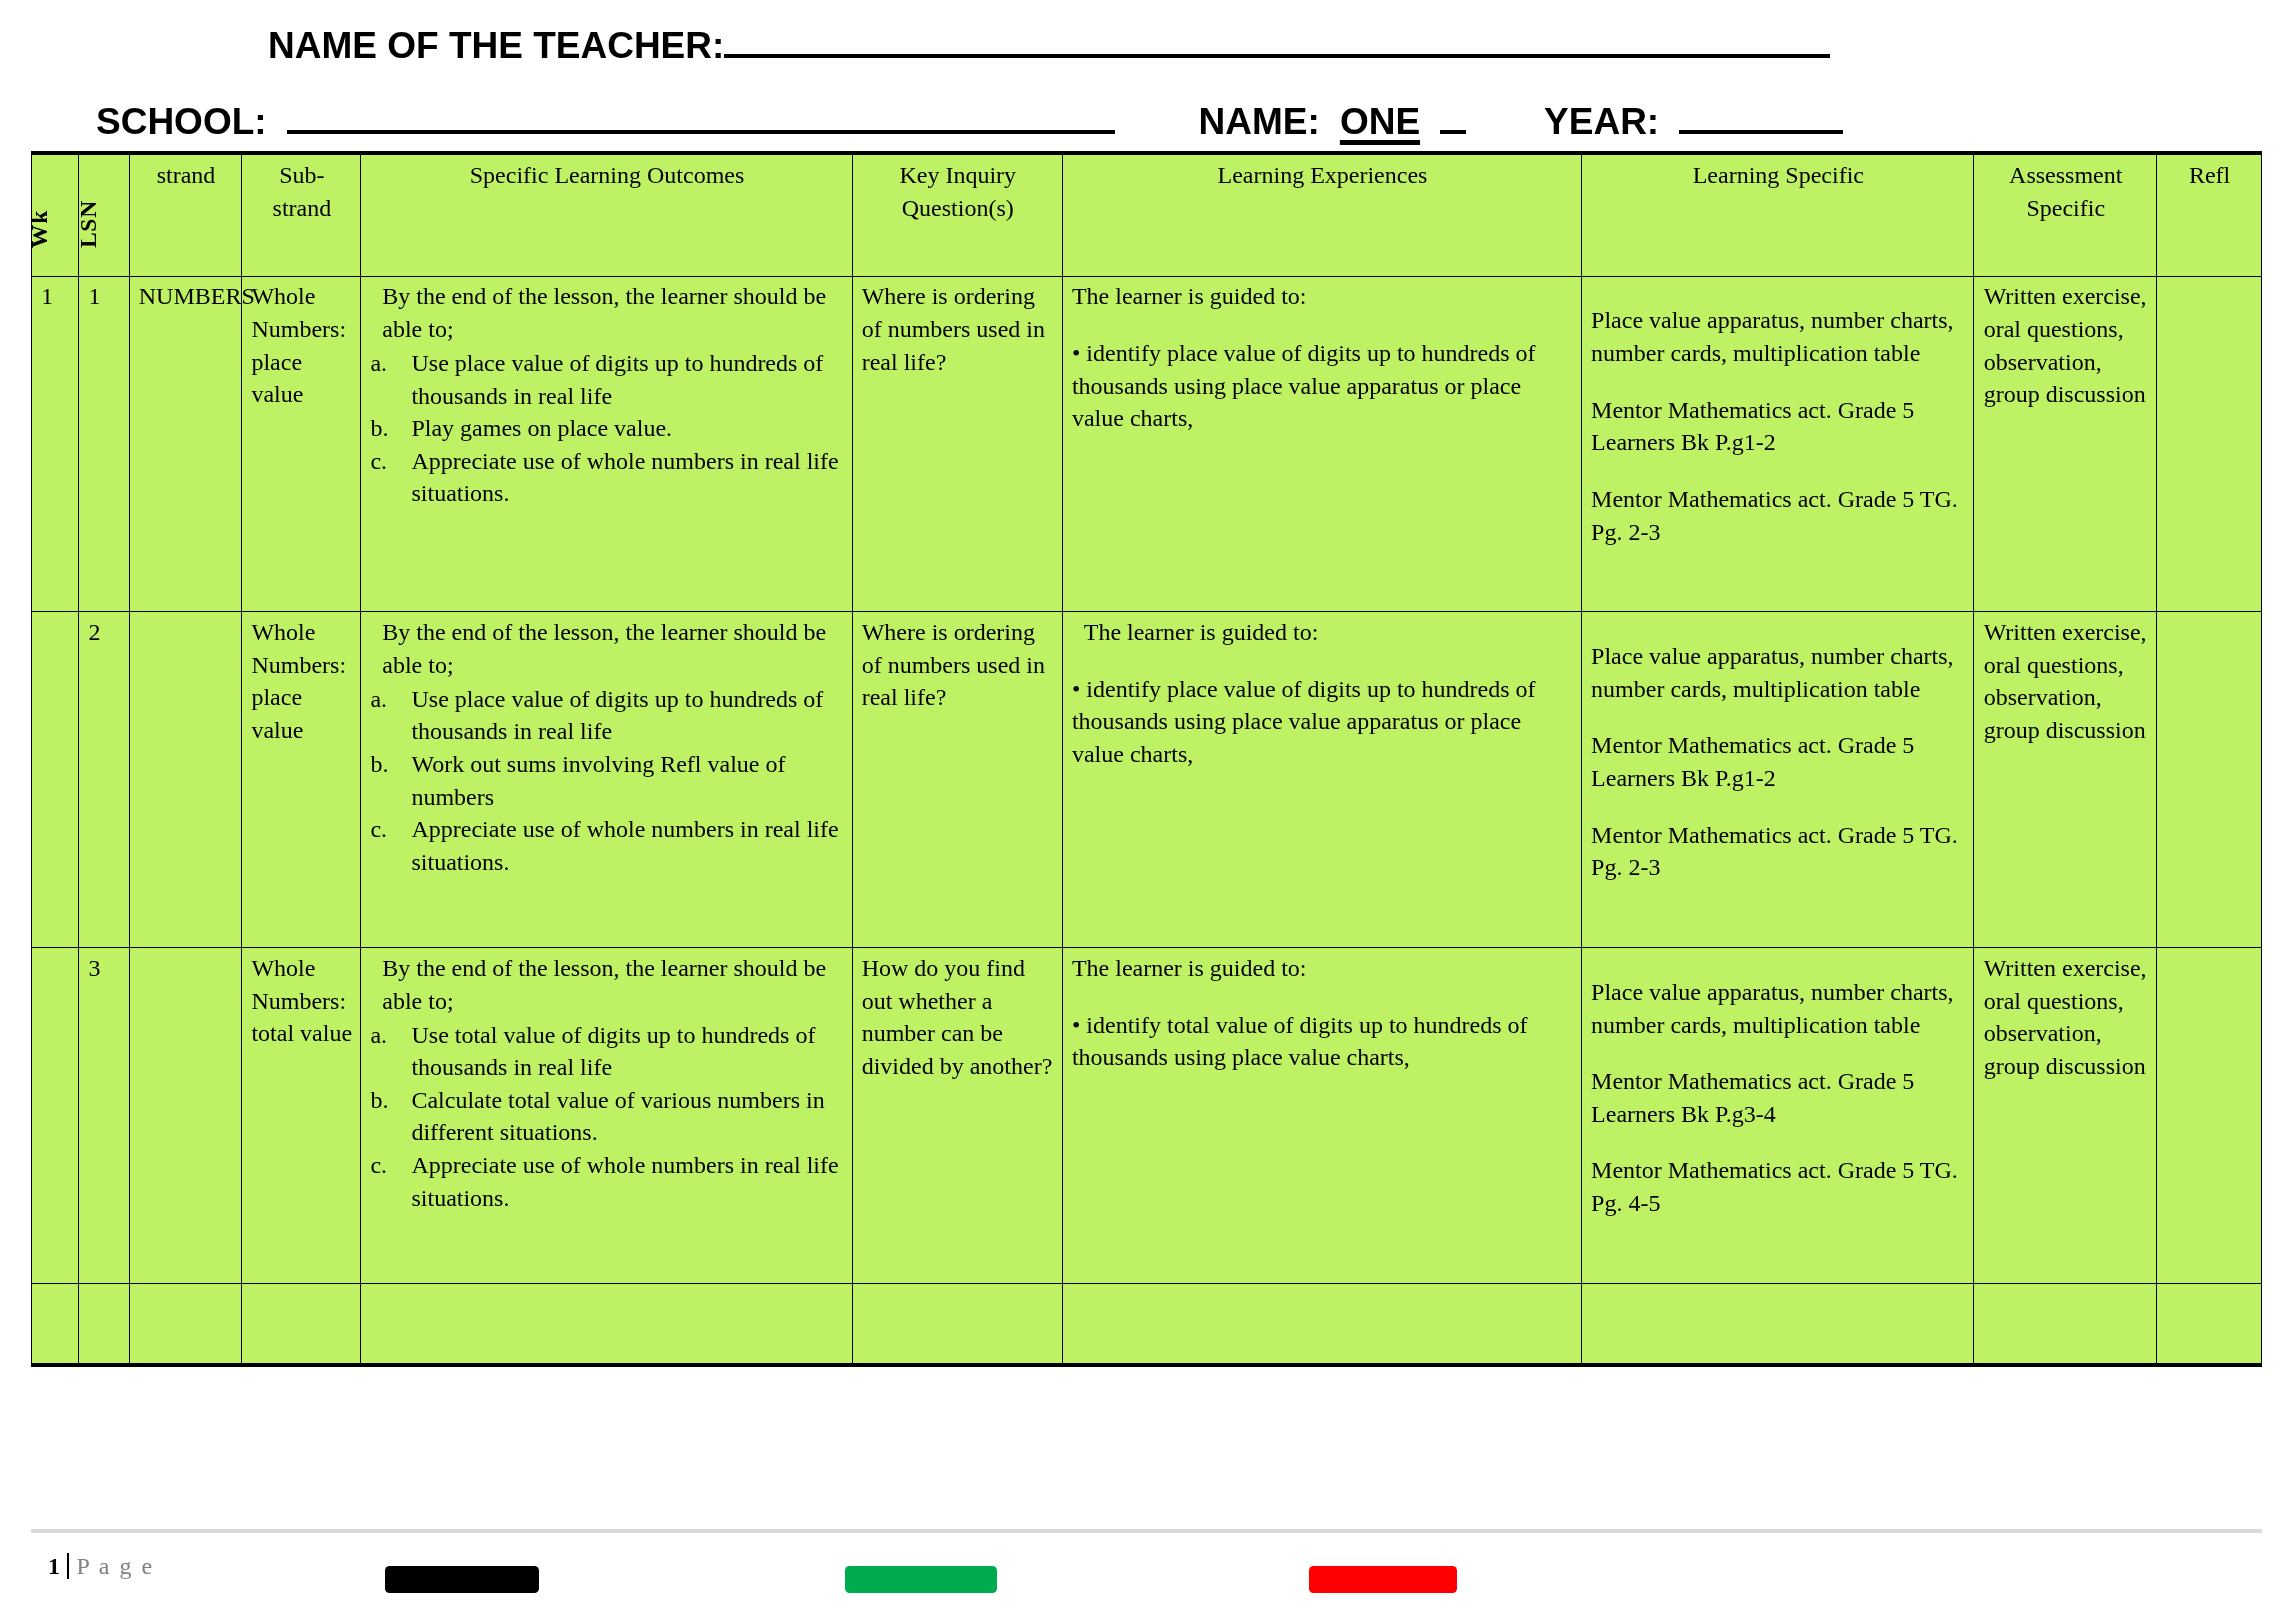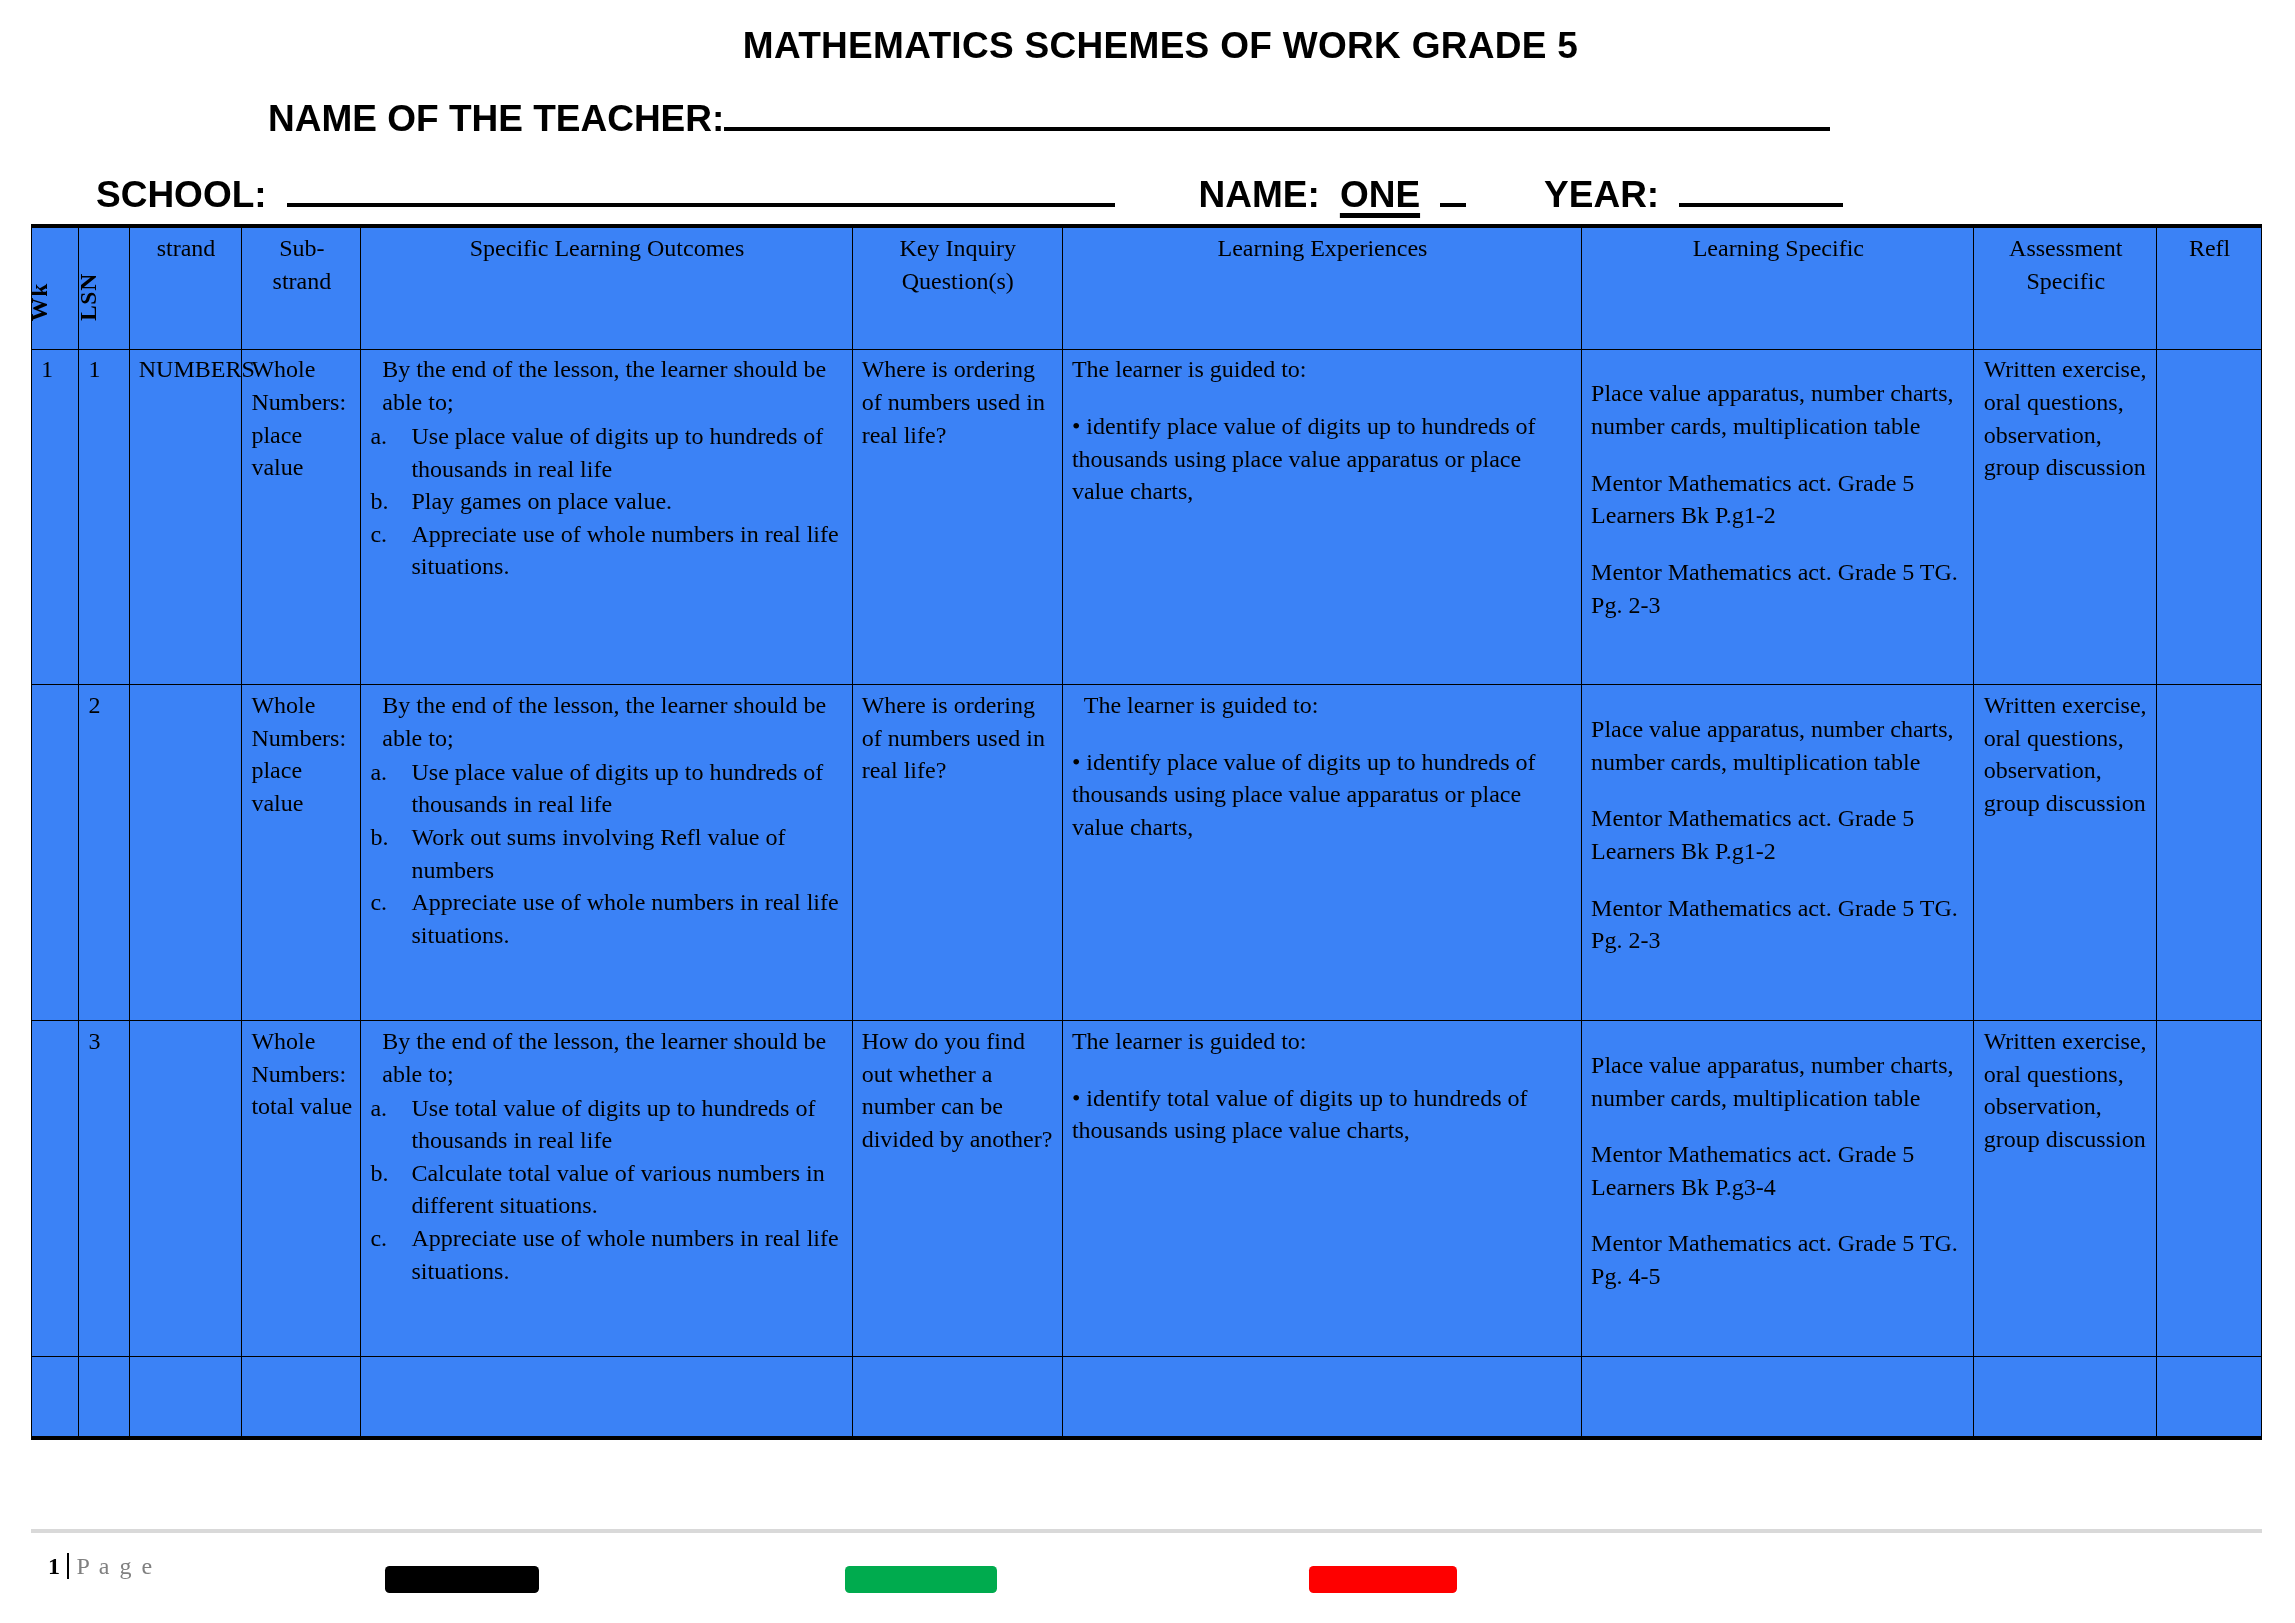--- a/index.html
+++ b/index.html
@@ -70,21 +70,21 @@
     border-top: 4.6px solid #000;
     border-bottom: 4.6px solid #000;
   }
   table.scheme td, table.scheme th {
     border: 1.3px solid #000;
     vertical-align: top;
     padding: 3.9px 7.9px 3.9px 9.2px;
     font-size: 24px;
     line-height: 1.36;
     font-weight: normal;
-    background: #3b82f6;
+    background: #bef264;
   }
   
   col.c-wk    { width: 44px; }
   col.c-lsn   { width: 47px; }
   col.c-strand{ width: 105px; }
   col.c-sub   { width: 111px; }
   col.c-slo   { width: 458px; }
   col.c-kiq   { width: 196px; }
   col.c-lex   { width: 484px; }
   col.c-lres  { width: 366px; }
@@ -182,21 +182,20 @@
   }
   .bar-black { left: 385px;  width: 154px; background: #000000; }
   .bar-green { left: 845px; width: 152px; background: #00ab4e; }
   .bar-red   { left: 1309px; width: 148px; background: #fe0000; }
 </style>
 </head>
 <body>
 
 <div class="doc-header">
 
-  <div class="doc-title">MATHEMATICS SCHEMES OF WORK GRADE 5</div>
 
   <div class="field-line teacher">
     <span>NAME OF THE TEACHER:</span><span class="blank-rule rule-teacher"></span>
   </div>
 
   <div class="field-line school">
     <span>SCHOOL:</span><span class="blank-rule rule-school"></span><span class="gap-md"></span><span>NAME:</span><span class="term-val">ONE</span><span class="blank-rule rule-term"></span><span class="gap-sm"></span><span>YEAR:</span><span class="blank-rule rule-year"></span>
   </div>
 
 </div>

